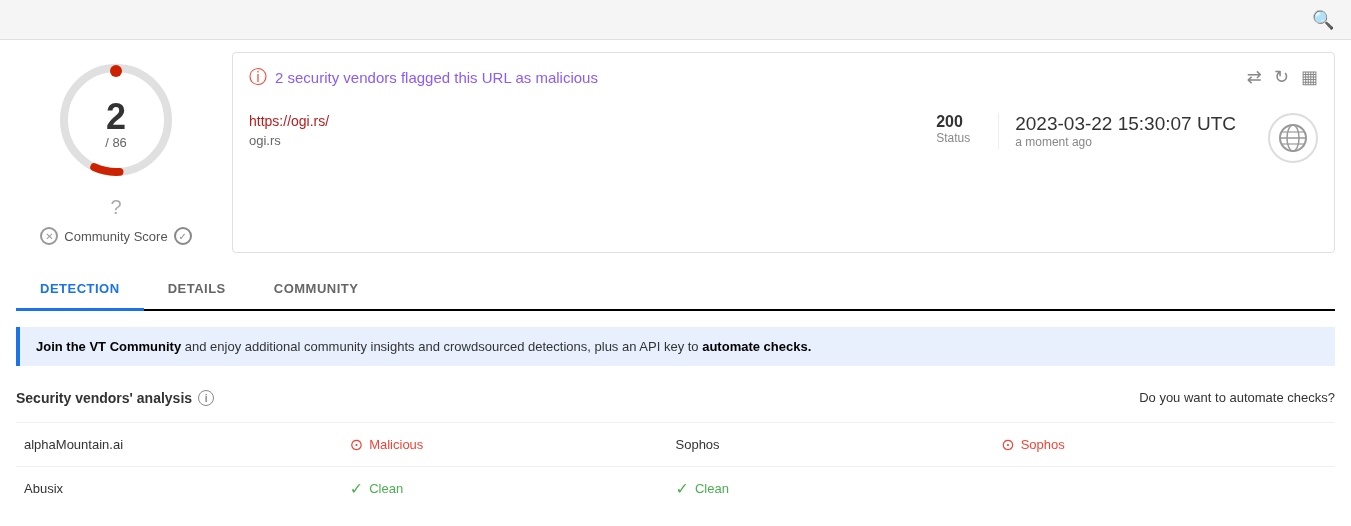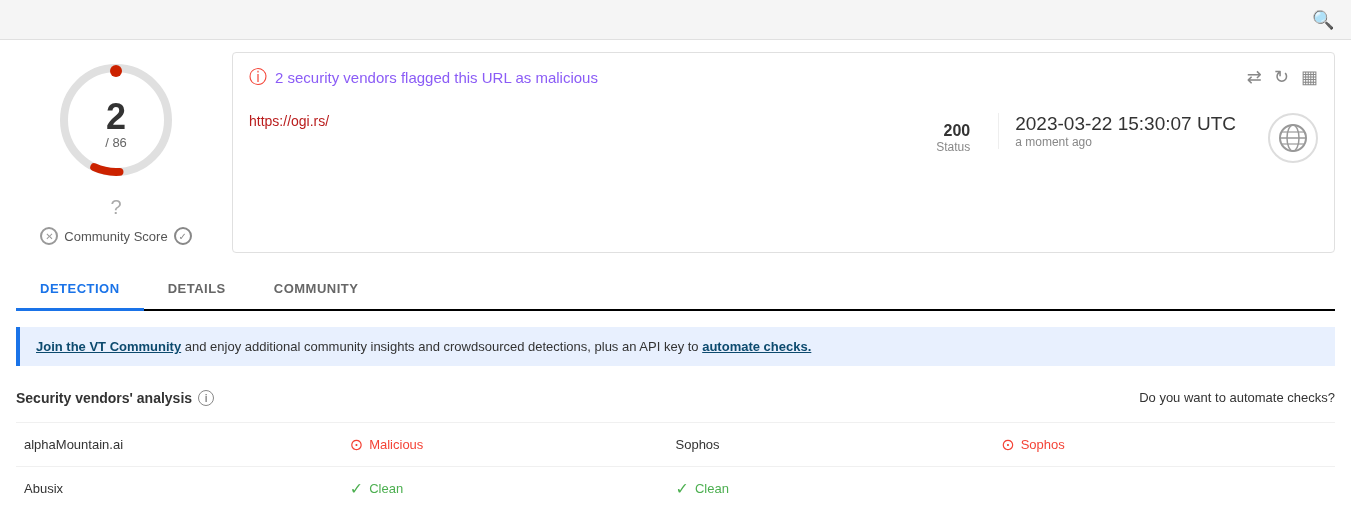--- a/index.html
+++ b/index.html
@@ -154,23 +154,22 @@
       font-size: 14px;
       margin-bottom: 4px;
     }
 
     .domain-text {
       color: #666;
       font-size: 13px;
     }
 
     .status-block {
-      text-align: right;
+      text-align: left;
       padding: 0 20px;
-      margin-top: 9px;
     }
 
     .status-code {
       font-size: 16px;
       font-weight: bold;
       color: #333;
     }
 
     .status-label {
       font-size: 12px;
@@ -231,23 +230,22 @@
     .community-banner {
       background: #e8f0fe;
       border-left: 4px solid #1a73e8;
       padding: 12px 16px;
       margin-bottom: 16px;
       font-size: 13px;
       color: #333;
     }
 
     .community-banner a {
-      color: #0c4a6e;
+      color: #000000;
       font-weight: bold;
-      text-decoration: underline;
       cursor: pointer;
     }
 
     
     .security-header {
       display: flex;
       justify-content: space-between;
       margin-bottom: 8px;
       padding: 8px 0;
     }
@@ -365,20 +363,21 @@
         <div class="panel-actions">
           <span class="action-icon" title="Share">⇄</span>
           <span class="action-icon" title="Refresh">↻</span>
           <span class="action-icon" title="QR Code">▦</span>
         </div>
       </div>
 
       <div class="url-row">
         <div class="url-info">
           <div class="url-text">https://ogi.rs/</div>
+          <div class="domain-text">ogi.rs</div>
         </div>
 
         <div class="status-block">
           <div class="status-code">200</div>
           <div class="status-label">Status</div>
         </div>
 
         <div class="time-block">
           <div class="time-date">2023-03-22 15:30:07 UTC</div>
           <div class="time-ago">a moment ago</div>

